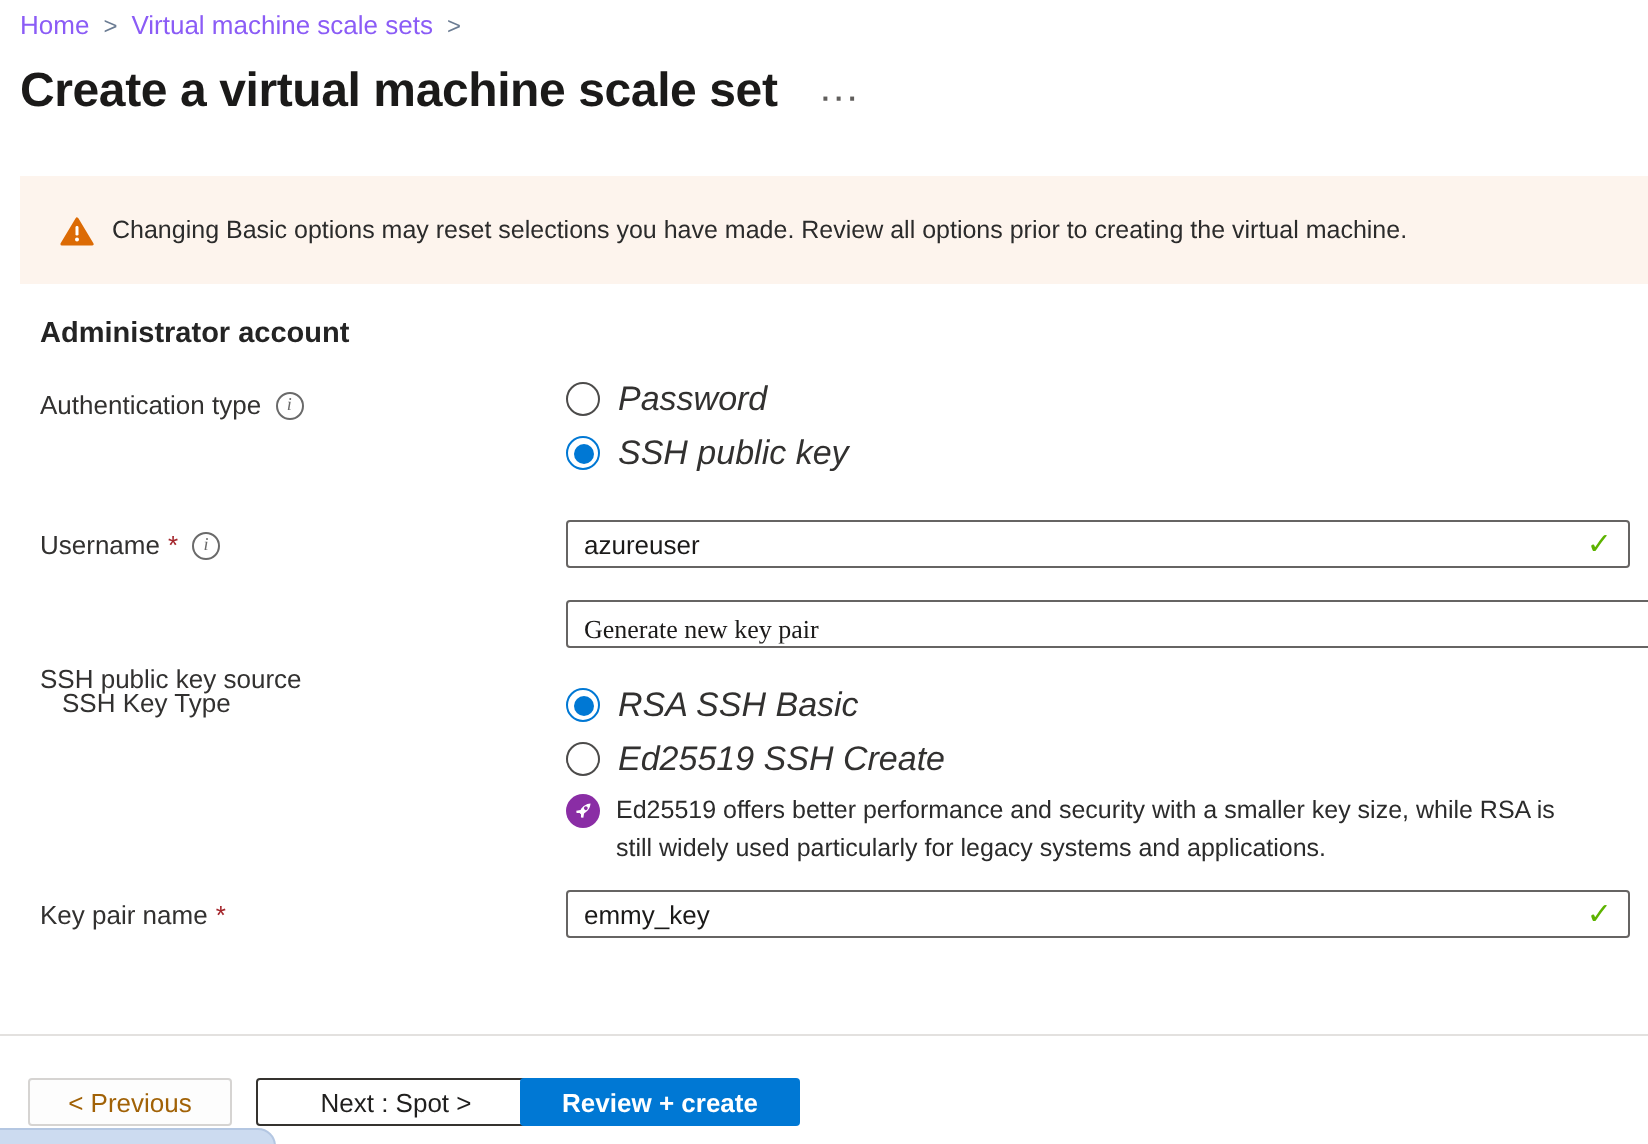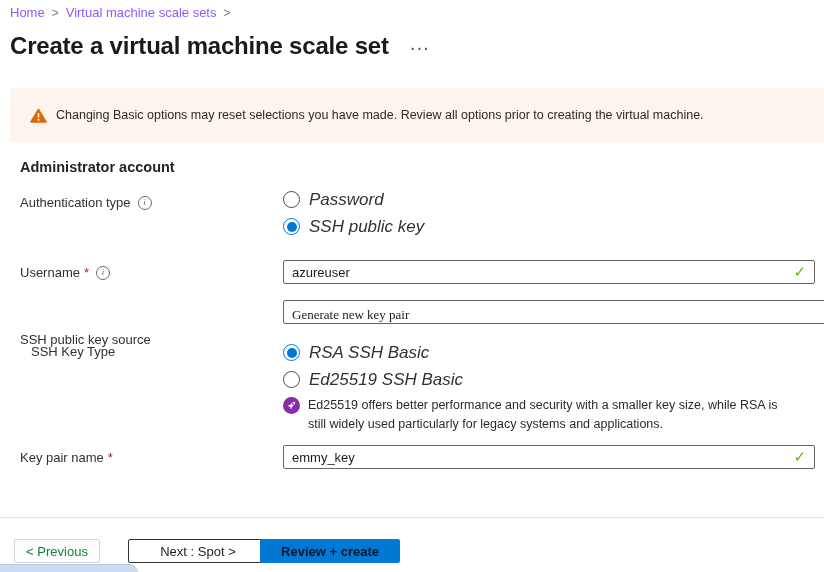--- a/index.html
+++ b/index.html
@@ -83,23 +83,23 @@
   .tip-line { display: block; }
 
   
   .divider { position: absolute; top: 517px; left: 0; width: 824px; height: 1px; background: #e3e1df; }
   .btn {
     position: absolute; top: 539px; height: 24px;
     font-size: 13px; font-family: inherit; border-radius: 2px;
     display: flex; align-items: center; justify-content: center;
     cursor: pointer; background: #fff; padding: 0;
   }
-  .btn-previous { left: 14px; width: 86px; border: 1px solid #d6d4d2; color: #15803d; cursor: default; background: #fdfdfd; }
+  .btn-previous { left: 14px; width: 102px; border: 1px solid #d6d4d2; color: #a16207; cursor: default; background: #fdfdfd; }
   .btn-next { left: 128px; width: 140px; border: 1px solid #35332f; color: #201f1e; }
-  .btn-review { left: 260px; width: 140px; border: none; background: #0078d4; color: #0f172a; font-weight: 700; }
+  .btn-review { left: 260px; width: 140px; border: none; background: #0078d4; color: #ffffff; font-weight: 700; }
 
   
   .peek {
     position: absolute; top: 564px; left: -2px; width: 140px; height: 12px;
     background: #ccdbf0; border: 1px solid #b4c7e2; border-radius: 0 9px 0 0;
   }
 </style>
 </head>
 <body>
 
@@ -161,21 +161,21 @@
 <div class="flabel" style="top:344px;margin-left:11px;">
   <span>SSH Key Type</span>
 </div>
 <div class="radio-group" style="top:344px;">
   <div class="radio-row">
     <span class="radio selected"></span>
     <span>RSA SSH Basic</span>
   </div>
   <div class="radio-row">
     <span class="radio"></span>
-    <span>Ed25519 SSH Basic</span>
+    <span>Ed25519 SSH Create</span>
   </div>
 </div>
 
 <div class="tip">
   <span class="tip-icon">
     <svg width="17" height="17" viewBox="0 0 17 17" aria-hidden="true">
       <circle cx="8.5" cy="8.5" r="8.5" fill="#8A2DA5"></circle>
       <g transform="rotate(45 8.5 8.5)">
         <path d="M8.5 3.2 C9.95 4.75 10.3 6.95 9.75 9 L11 10.75 L10.05 11.5 L8.95 10.35 C8.65 10.42 8.35 10.42 8.05 10.35 L6.95 11.5 L6 10.75 L7.25 9 C6.7 6.95 7.05 4.75 8.5 3.2 Z" fill="#ffffff"></path>
         <circle cx="8.5" cy="6.5" r="0.95" fill="#8A2DA5"></circle>

